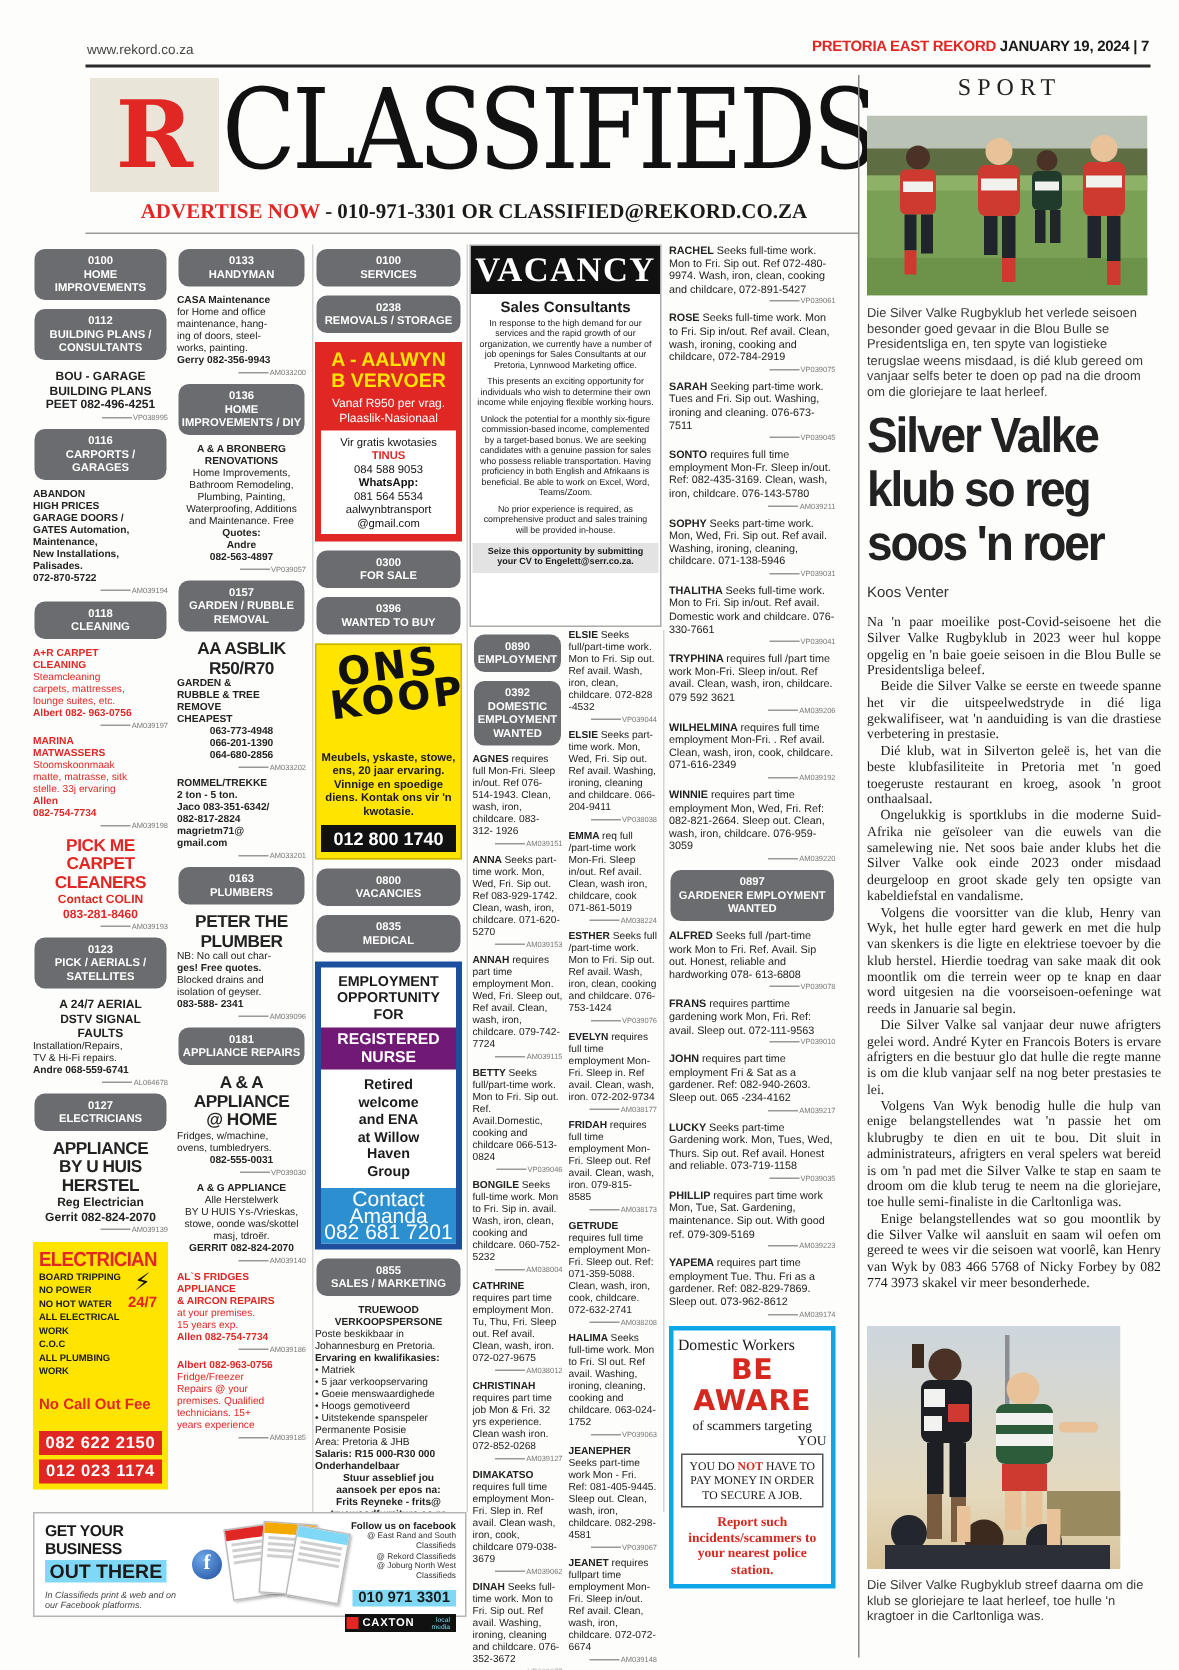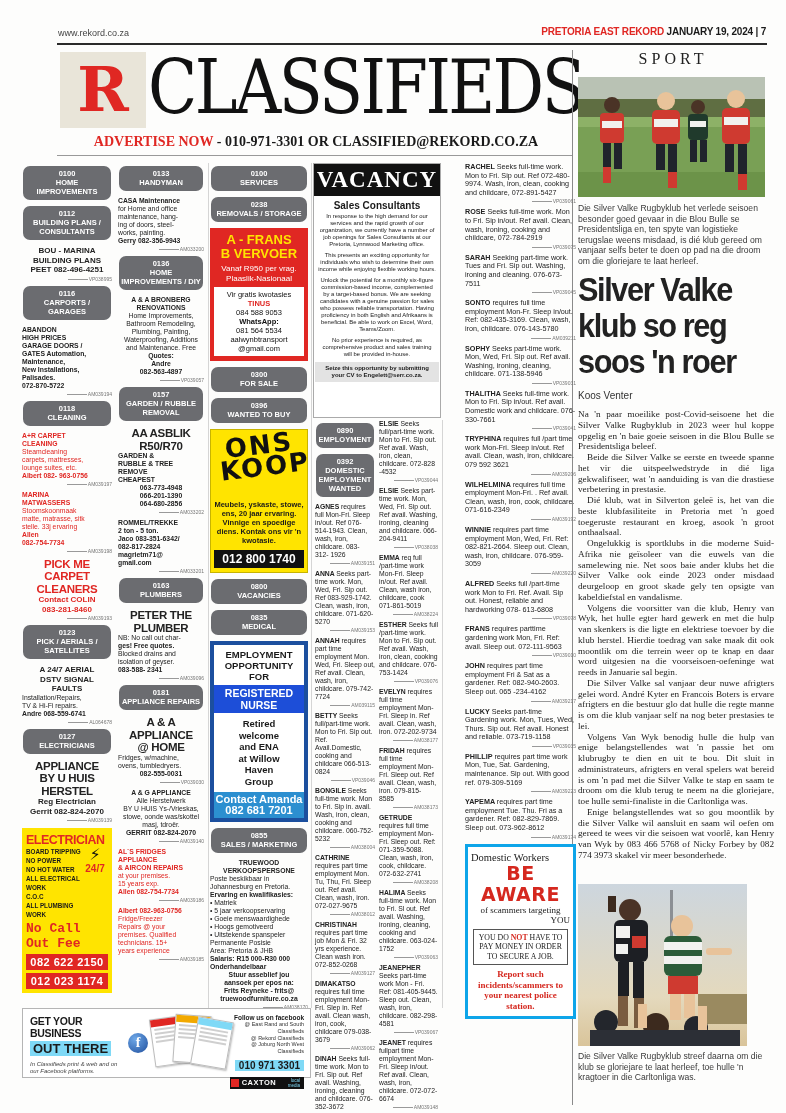--- a/index.html
+++ b/index.html
@@ -38,38 +38,38 @@
   .col6 .cl{font-size:7.2px;line-height:8.6px;}
   
   .elec{background:#ffe400;padding:4px;margin-top:4px;}
   .elec-title{color:#e02723;font-weight:bold;font-size:13.5px;letter-spacing:-0.5px;transform:scaleX(.92);transform-origin:left;white-space:nowrap;}
   .elec-row{display:flex;}
   .elec-items{flex:1;}
   .elec-items div{font-weight:bold;font-size:6.3px;line-height:9px;}
   .elec-side{width:26px;text-align:center;}
   .bolt{font-family:"DejaVu Sans",sans-serif;font-size:16px;color:#111;line-height:16px;}
   .always{color:#e02723;font-weight:bold;font-size:10px;}
-  .nofee{color:#e02723;font-weight:bold;font-size:13px;margin:2px 0;font-family:Liberation Mono, monospace;}
+  .nofee{color:#e02723;font-weight:bold;font-size:10px;margin:12px 0;}
   .elec-phone{background:#e02723;color:#fff;font-weight:bold;font-size:11px;text-align:center;padding:2px 0;margin-top:3px;letter-spacing:.5px;}
   .aalwyn{background:#e02723;padding:5px 4px;margin:2px 0 6px;text-align:center;}
   .aalwyn-h{color:#ffe400;font-weight:bold;font-size:13px;line-height:14px;}
   .aalwyn-sub{color:#fff;font-size:8px;line-height:9.5px;margin-top:3px;}
   .aalwyn-box{background:#fff;margin-top:4px;padding:3px 2px;font-size:7.5px;line-height:9px;color:#111;}
   .aalwyn-box .tinus{color:#e02723;font-weight:bold;}
   .aalwyn-box .wab{font-weight:bold;}
   .onskoop{background:#ffe400;border:1px solid #c8b400;padding:4px 3px;margin:2px 0 6px;text-align:center;}
   .ok-word{font-family:"DejaVu Sans",sans-serif;font-weight:bold;font-size:26px;line-height:22px;letter-spacing:2px;color:#111;transform:rotate(-7deg);}
   .ok-word2{transform:rotate(-7deg) translateX(6px);}
   .ok-body{font-weight:bold;font-size:7.5px;line-height:9px;margin-top:22px;}
   .ok-phone{background:#111;color:#fff;font-weight:bold;font-size:12px;padding:2px 0;margin-top:5px;}
   .nurse{border:4px solid #1c4f9e;background:#fff;margin:2px 0 6px;text-align:center;padding-bottom:0;}
   .nurse-h{font-weight:bold;font-size:9.5px;line-height:11px;padding-top:4px;}
-  .nurse-band{background:#1d4ed8;color:#fff;font-weight:bold;font-size:10.5px;line-height:12px;margin:3px 0;padding:2px 0;}
+  .nurse-band{background:#701a75;color:#fff;font-weight:bold;font-size:10.5px;line-height:12px;margin:3px 0;padding:2px 0;}
   .nurse-body{font-weight:bold;font-size:9.5px;line-height:11.5px;padding:2px 20px;}
-  .nurse-contact{background:#2c8fd0;color:#fff;font-weight:bold;font-size:11px;line-height:11px;margin-top:3px;padding:2px 0;}
+  .nurse-contact{background:#2c8fd0;color:#fff;font-weight:normal;font-size:14px;line-height:11px;margin-top:3px;padding:2px 0;}
   .beaware{border:3px solid #0ea5e9;padding:5px 3px;text-align:center;margin-top:3px;background:#fff;}
   .ba-h{font-family:"Liberation Serif",serif;font-size:10.5px;text-align:left;}
   .ba-big{color:#d5281f;font-weight:bold;font-size:19px;letter-spacing:.5px;font-family:"DejaVu Sans",sans-serif;line-height:21px;}
   .ba-sub{font-family:"Liberation Serif",serif;font-size:9px;line-height:10px;}
   .ba-you{text-align:right;font-family:"Liberation Serif",serif;font-size:9px;}
   .ba-inner{border:1px solid #555;margin:4px 2px;padding:3px;font-family:"Liberation Serif",serif;font-size:7.8px;line-height:9.5px;}
   .ba-inner .not{color:#d5281f;font-weight:bold;}
   .ba-report{color:#d5281f;font-weight:bold;font-family:"Liberation Serif",serif;font-size:9px;line-height:10.5px;margin-top:2px;}
   
   .vacancy{left:313px;top:163px;width:126px;height:253px;border:1px solid #aaa;background:#fff;}
@@ -130,21 +130,21 @@
   <div>
       <div class="catbox">
         <div class="cat-code">0100</div>
         <div class="cat-label">HOME IMPROVEMENTS</div>
       </div>
       <div class="catbox">
         <div class="cat-code">0112</div>
         <div class="cat-label">BUILDING PLANS / CONSULTANTS</div>
       </div>
       <div class="blk">
-        <div class="ln B c">BOU - MARINA</div>
+        <div class="ln B c">BOU - GARAGE</div>
         <div class="ln B c">BUILDING PLANS</div>
         <div class="ln B c">PEET 082-496-4251</div>
         <div class="code">VP038995</div>
       </div>
       <div class="catbox">
         <div class="cat-code">0116</div>
         <div class="cat-label">CARPORTS / GARAGES</div>
       </div>
       <div class="blk">
         <div class="ln b">ABANDON</div>
@@ -355,21 +355,21 @@
       <div class="catbox">
         <div class="cat-code">0100</div>
         <div class="cat-label">SERVICES</div>
       </div>
       <div class="catbox">
         <div class="cat-code">0238</div>
         <div class="cat-label">REMOVALS / STORAGE</div>
       </div>
     </div>
   <div class="aalwyn">
-    <div class="aalwyn-h"><span>A - FRANS</span><br><span>B VERVOER</span></div>
+    <div class="aalwyn-h"><span>A - AALWYN</span><br><span>B VERVOER</span></div>
     <div class="aalwyn-sub"><span>Vanaf R950 per vrag.</span><br><span>Plaaslik-Nasionaal</span></div>
     <div class="aalwyn-box">
       <div>Vir gratis kwotasies</div>
       <div class="tinus">TINUS</div>
       <div>084 588 9053</div>
       <div class="wab">WhatsApp:</div>
       <div>081 564 5534</div>
       <div>aalwynbtransport</div>
       <div>@gmail.com</div>
     </div>
@@ -475,33 +475,37 @@
       <div class="cl"><b>ESTHER </b>Seeks full /part-time work. Mon to Fri. Sip out. Ref avail. Wash, iron, clean, cooking and childcare. 076-753-1424<div class="code">VP039076</div></div>
       <div class="cl"><b>EVELYN </b>requires full time employment Mon- Fri. Sleep in. Ref avail. Clean, wash, iron. 072-202-9734<div class="code">AM038177</div></div>
       <div class="cl"><b>FRIDAH </b>requires full time employment Mon-Fri. Sleep out. Ref avail. Clean, wash, iron. 079-815- 8585<div class="code">AM038173</div></div>
       <div class="cl"><b>GETRUDE </b>requires full time employment Mon-Fri. Sleep out. Ref: 071-359-5088. Clean, wash, iron, cook, childcare. 072-632-2741<div class="code">AM038208</div></div>
       <div class="cl"><b>HALIMA </b>Seeks full-time work. Mon to Fri. Sl out. Ref avail. Washing, ironing, cleaning, cooking and childcare. 063-024-1752<div class="code">VP039063</div></div>
       <div class="cl"><b>JEANEPHER </b>Seeks part-time work Mon - Fri. Ref: 081-405-9445. Sleep out. Clean, wash, iron, childcare. 082-298-4581<div class="code">VP039067</div></div>
       <div class="cl"><b>JEANET </b>requires fullpart time employment Mon-Fri. Sleep in/out. Ref avail. Clean, wash, iron, childcare. 072-072-6674<div class="code">AM039148</div></div>
     </div>
 </div>
 
-<div class="col col6" style="left:446px;width:111px;margin-left:19px;">
+<div class="col col6" style="left:446px;width:111px;">
   <div>
       <div class="cl"><b>RACHEL </b>Seeks full-time work. Mon to Fri. Sip out. Ref 072-480-9974. Wash, iron, clean, cooking and childcare, 072-891-5427<div class="code">VP039061</div></div>
       <div class="cl"><b>ROSE </b>Seeks full-time work. Mon to Fri. Sip in/out. Ref avail. Clean, wash, ironing, cooking and childcare, 072-784-2919<div class="code">VP039075</div></div>
       <div class="cl"><b>SARAH </b>Seeking part-time work. Tues and Fri. Sip out. Washing, ironing and cleaning. 076-673- 7511<div class="code">VP039045</div></div>
       <div class="cl"><b>SONTO </b>requires full time employment Mon-Fr. Sleep in/out. Ref: 082-435-3169. Clean, wash, iron, childcare. 076-143-5780<div class="code">AM039211</div></div>
       <div class="cl"><b>SOPHY </b>Seeks part-time work. Mon, Wed, Fri. Sip out. Ref avail. Washing, ironing, cleaning, childcare. 071-138-5946<div class="code">VP039031</div></div>
       <div class="cl"><b>THALITHA </b>Seeks full-time work. Mon to Fri. Sip in/out. Ref avail. Domestic work and childcare. 076- 330-7661<div class="code">VP039041</div></div>
       <div class="cl"><b>TRYPHINA </b>requires full /part time work Mon-Fri. Sleep in/out. Ref avail. Clean, wash, iron, childcare. 079 592 3621<div class="code">AM039206</div></div>
       <div class="cl"><b>WILHELMINA </b>requires full time employment Mon-Fri. . Ref avail. Clean, wash, iron, cook, childcare. 071-616-2349<div class="code">AM039192</div></div>
       <div class="cl"><b>WINNIE </b>requires part time employment Mon, Wed, Fri. Ref: 082-821-2664. Sleep out. Clean, wash, iron, childcare. 076-959-3059<div class="code">AM039220</div></div>
     </div>
   <div>
+      <div class="catbox">
+        <div class="cat-code">0897</div>
+        <div class="cat-label">GARDENER EMPLOYMENT WANTED</div>
+      </div>
       <div class="cl"><b>ALFRED </b>Seeks full /part-time work Mon to Fri. Ref. Avail. Sip out. Honest, reliable and hardworking 078- 613-6808<div class="code">VP039078</div></div>
       <div class="cl"><b>FRANS </b>requires parttime gardening work Mon, Fri. Ref: avail. Sleep out. 072-111-9563<div class="code">VP039010</div></div>
       <div class="cl"><b>JOHN </b>requires part time employment Fri &amp; Sat as a gardener. Ref: 082-940-2603. Sleep out. 065 -234-4162<div class="code">AM039217</div></div>
       <div class="cl"><b>LUCKY </b>Seeks part-time Gardening work. Mon, Tues, Wed, Thurs. Sip out. Ref avail. Honest and reliable. 073-719-1158<div class="code">VP039035</div></div>
       <div class="cl"><b>PHILLIP </b>requires part time work Mon, Tue, Sat. Gardening, maintenance. Sip out. With good ref. 079-309-5169<div class="code">AM039223</div></div>
       <div class="cl"><b>YAPEMA </b>requires part time employment Tue. Thu. Fri as a gardener. Ref: 082-829-7869. Sleep out. 073-962-8612<div class="code">AM039174</div></div>
     </div>
   <div class="beaware">
     <div class="ba-h">Domestic Workers</div>
     <div class="ba-big">BE AWARE</div>

